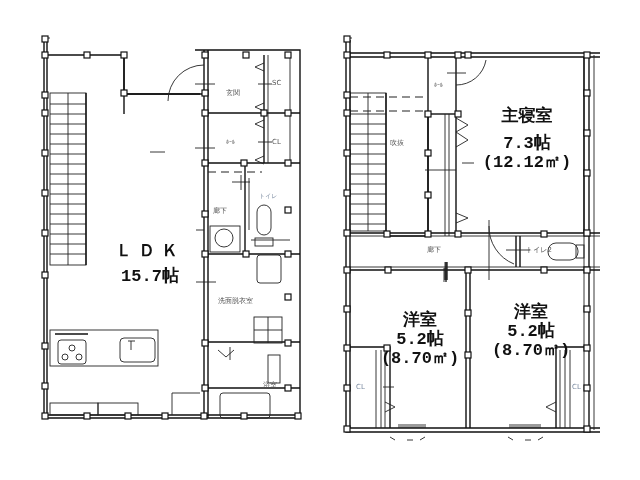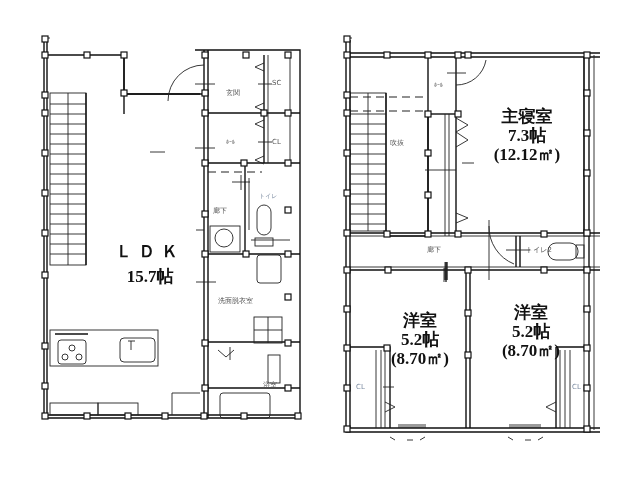--- a/index.html
+++ b/index.html
@@ -3,21 +3,21 @@
 <meta charset="utf-8">
 <style>
   html,body{margin:0;padding:0;background:#ffffff;}
   body{width:640px;height:480px;position:relative;overflow:hidden;font-family:"DejaVu Sans",sans-serif;}
   svg{position:absolute;left:0;top:0;}
   .wall{fill:none;stroke:#111;stroke-width:1.4;}
   .thin{fill:none;stroke:#222;stroke-width:0.9;}
   .dash{fill:none;stroke:#222;stroke-width:1.2;stroke-dasharray:8 5;}
   .col{fill:#fff;stroke:#111;stroke-width:1.2;}
   .lbl{position:absolute;color:#111;font-weight:bold;text-align:center;line-height:1;white-space:nowrap;}
-  .room-big{font-family:Liberation Serif, serif;font-size:17px;}
+  .room-big{font-family:Liberation Mono, monospace;font-size:17px;}
   .small{position:absolute;font-size:7px;color:#555;white-space:nowrap;line-height:1;}
 </style>
 </head>
 <body>
 
 <svg width="640" height="480" viewBox="0 0 640 480">
 
   <g>
 
     <path class="wall" d="M44 40 V418 H300 V50 H195 M44 55 H124 V94 H200"></path>
@@ -294,21 +294,21 @@
 <span class="small" style="left:226px;top:139px;font-size:6px;">ﾎｰﾙ</span>
 <span class="small" style="left:272px;top:80px;">SC</span>
 <span class="small" style="left:272px;top:139px;">CL</span>
 <span class="small" style="left:213px;top:208px;">廊下</span>
 <span class="small" style="left:259px;top:193px;font-size:6px;color:#7a8aa0;">トイレ</span>
 <span class="small" style="left:218px;top:298px;">洗面脱衣室</span>
 <span class="small" style="left:237px;top:382px;margin-left:26px;">浴室</span>
 
 <div class="lbl room-big" style="left:462px;top:108px;width:130px;">
   <div>主寝室</div>
-  <div style="margin-top:2px;">7.3帖</div>
+  <div style="margin-top:10px;">7.3帖</div>
   <div style="margin-top:2px;">(12.12㎡)</div>
 </div>
 <div class="lbl room-big" style="left:365px;top:312px;width:110px;">
   <div>洋室</div>
   <div style="margin-top:2px;">5.2帖</div>
   <div style="margin-top:2px;">(8.70㎡)</div>
 </div>
 <div class="lbl room-big" style="left:476px;top:304px;width:110px;">
   <div>洋室</div>
   <div style="margin-top:2px;">5.2帖</div>

